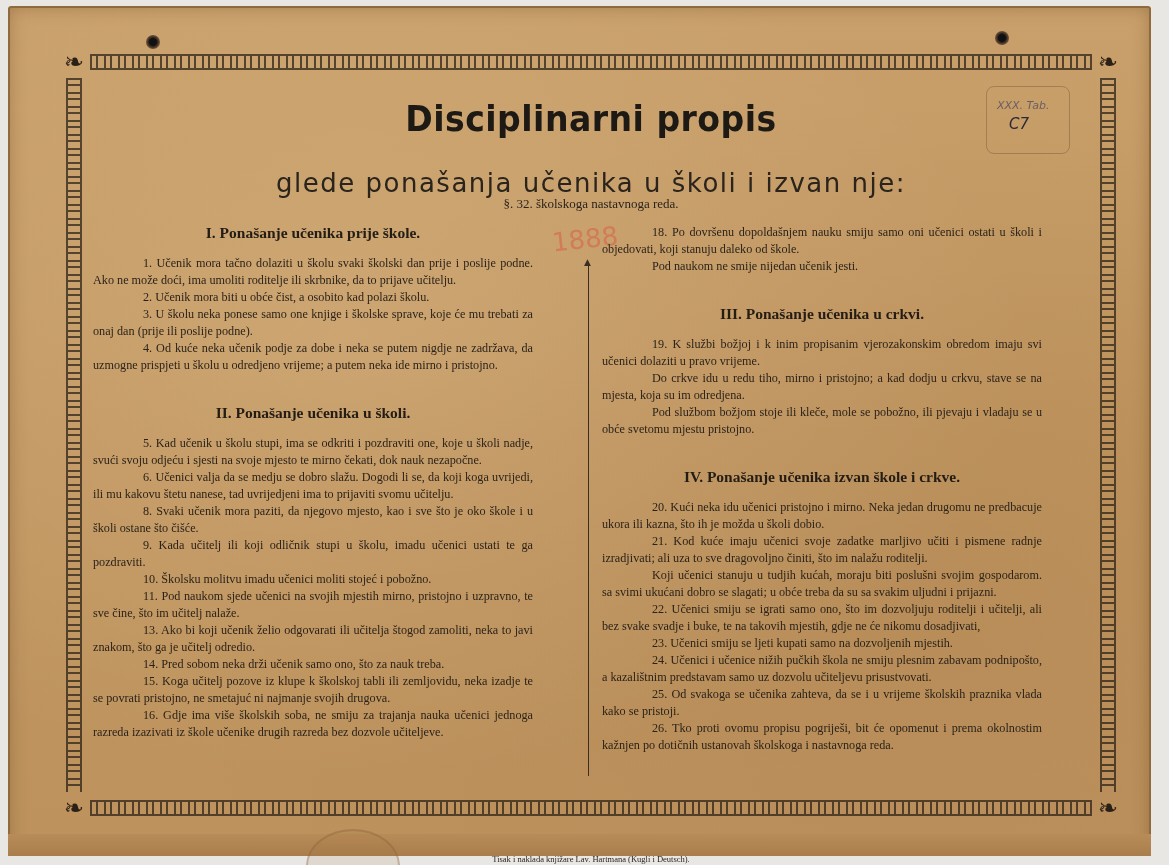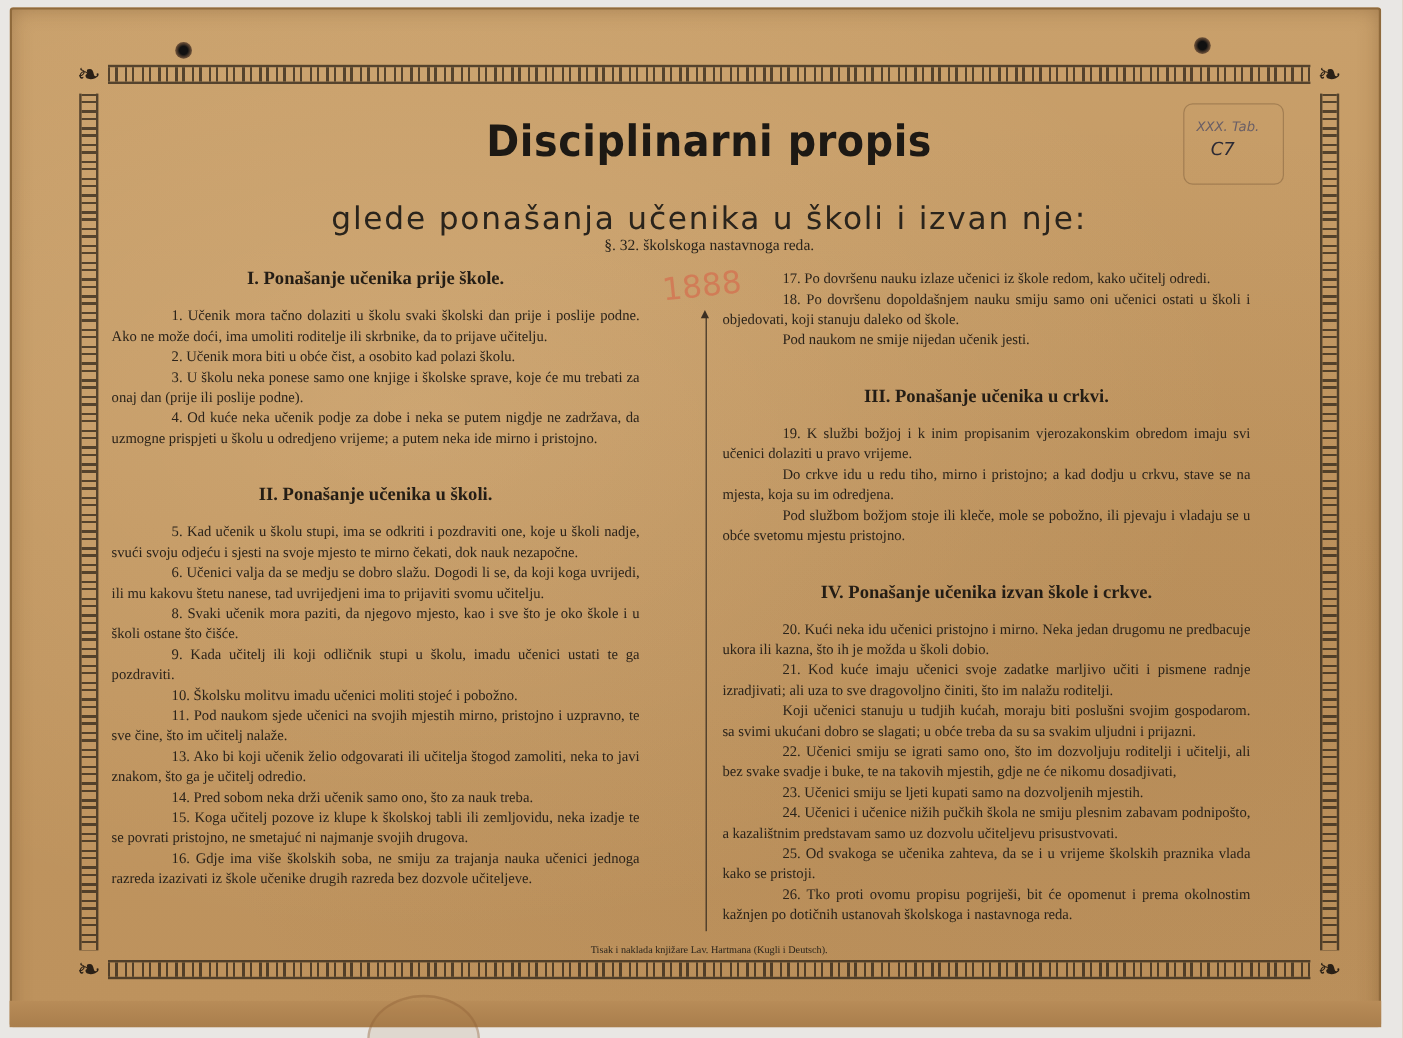--- a/index.html
+++ b/index.html
@@ -89,21 +89,21 @@
     border:1px solid rgba(110,80,50,0.4); border-radius:8px;
     font-family:"DejaVu Sans", sans-serif; color:#2c2a34;
   }
   .stamp .s1 { position:absolute; left:10px; top:12px; font-size:11px; font-style:italic; color:#6a5f66; }
   .stamp .s2 { position:absolute; left:22px; top:28px; font-size:15px; font-style:italic; }
   .red-mark {
     position:absolute; left:486px; top:170px; color:rgba(220,80,60,0.45);
     font-family:"DejaVu Sans", sans-serif; font-size:26px; transform:rotate(-6deg);
   }
   .footer {
-    position:absolute; left:0; right:0; top:732px; text-align:center;
+    position:absolute; left:0; right:0; top:800px; text-align:center;
     font-family:"Liberation Serif", serif; font-size:8.5px; color:#2a241c;
   }
   .stain {
     position:absolute; left:240px; top:775px; width:90px; height:70px; border-radius:50%;
     border:2px solid rgba(140,95,55,0.35); background:rgba(160,110,60,0.12);
   }
 </style>
 </head>
 <body>
 
@@ -150,21 +150,20 @@
       <p class="rule">13. Ako bi koji učenik želio odgovarati ili učitelja štogod zamoliti, neka to javi znakom, što ga je učitelj odredio.</p>
       <p class="rule">14. Pred sobom neka drži učenik samo ono, što za nauk treba.</p>
       <p class="rule">15. Koga učitelj pozove iz klupe k školskoj tabli ili zemljovidu, neka izadje te se povrati pristojno, ne smetajuć ni najmanje svojih drugova.</p>
       <p class="rule">16. Gdje ima više školskih soba, ne smiju za trajanja nauka učenici jednoga razreda izazivati iz škole učenike drugih razreda bez dozvole učiteljeve.</p>
     </div>
 
     <div class="divider"></div>
     <div class="divider-tip">▲</div>
 
     <div class="col right">
-      <p class="rule">17. Po dovršenu nauku izlaze učenici iz škole redom, kako učitelj odredi.</p>
       <p class="rule">18. Po dovršenu dopoldašnjem nauku smiju samo oni učenici ostati u školi i objedovati, koji stanuju daleko od škole.</p>
       <p class="rule">Pod naukom ne smije nijedan učenik jesti.</p>
       <div class="gap-lg"></div>
       <h3 class="sec-head">III. Ponašanje učenika u crkvi.</h3>
       <p class="rule">19. K službi božjoj i k inim propisanim vjerozakonskim obredom imaju svi učenici dolaziti u pravo vrijeme.</p>
       <p class="rule">Do crkve idu u redu tiho, mirno i pristojno; a kad dodju u crkvu, stave se na mjesta, koja su im odredjena.</p>
       <p class="rule">Pod službom božjom stoje ili kleče, mole se pobožno, ili pjevaju i vladaju se u obće svetomu mjestu pristojno.</p>
       <div class="gap-lg"></div>
       <h3 class="sec-head">IV. Ponašanje učenika izvan škole i crkve.</h3>
       <p class="rule">20. Kući neka idu učenici pristojno i mirno. Neka jedan drugomu ne predbacuje ukora ili kazna, što ih je možda u školi dobio.</p>

